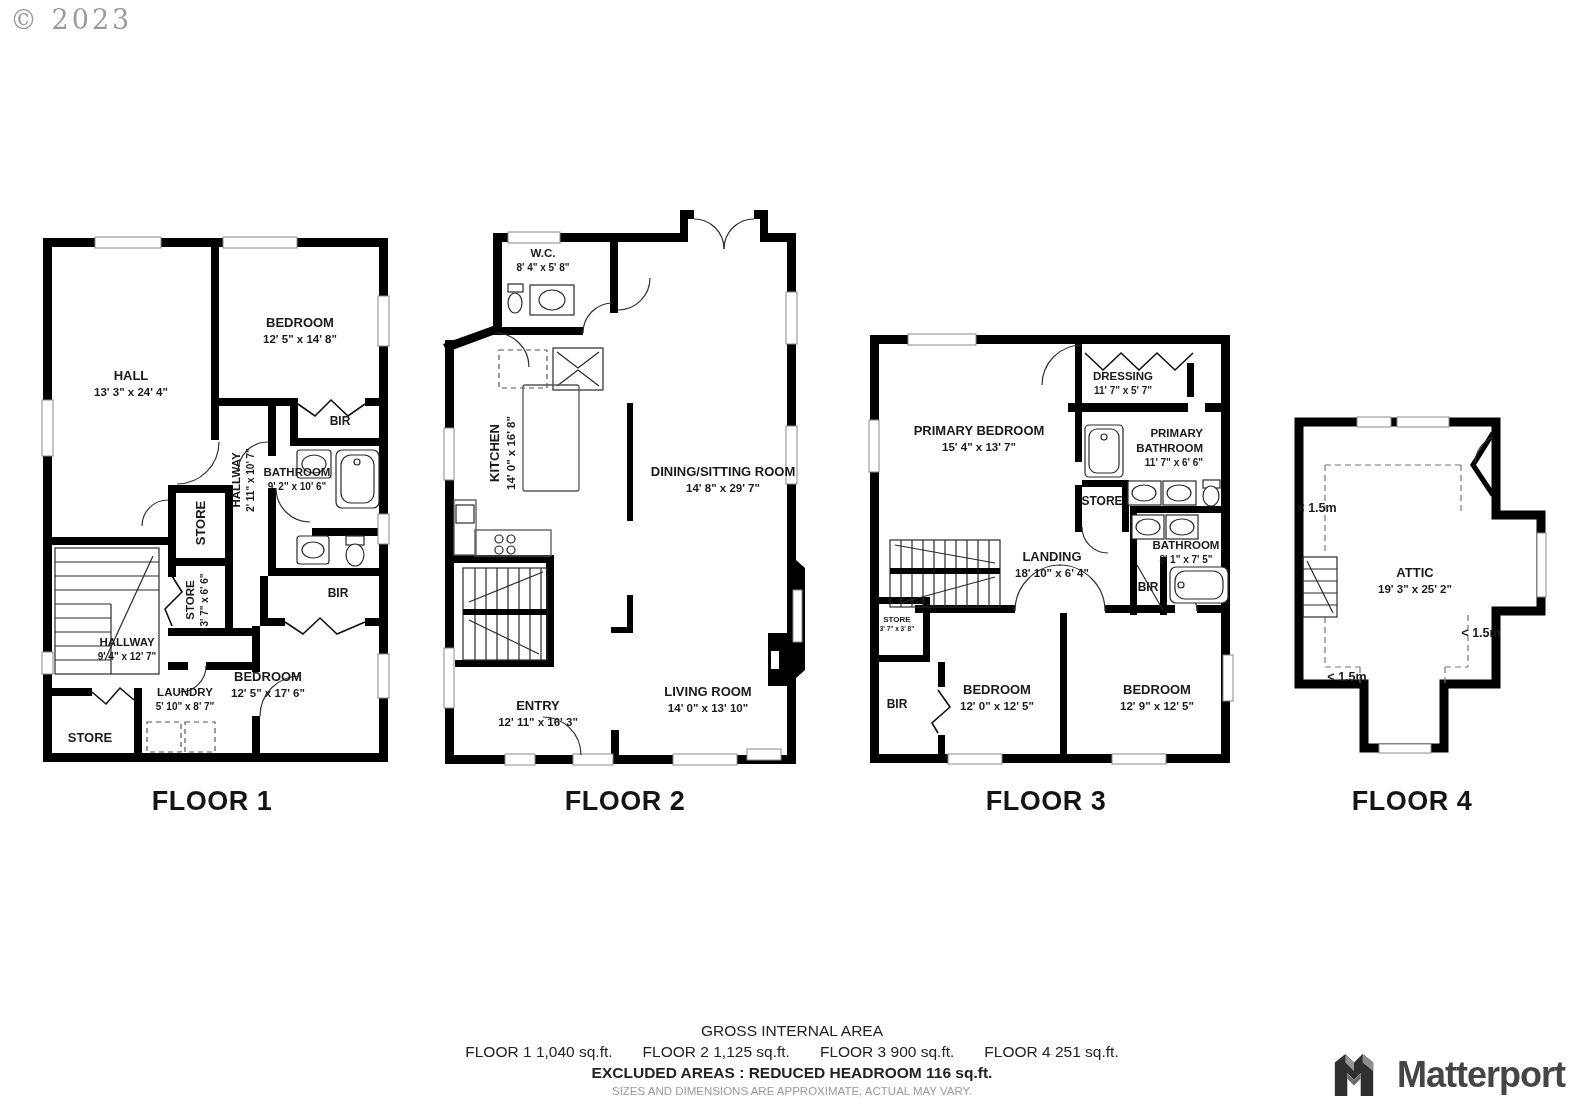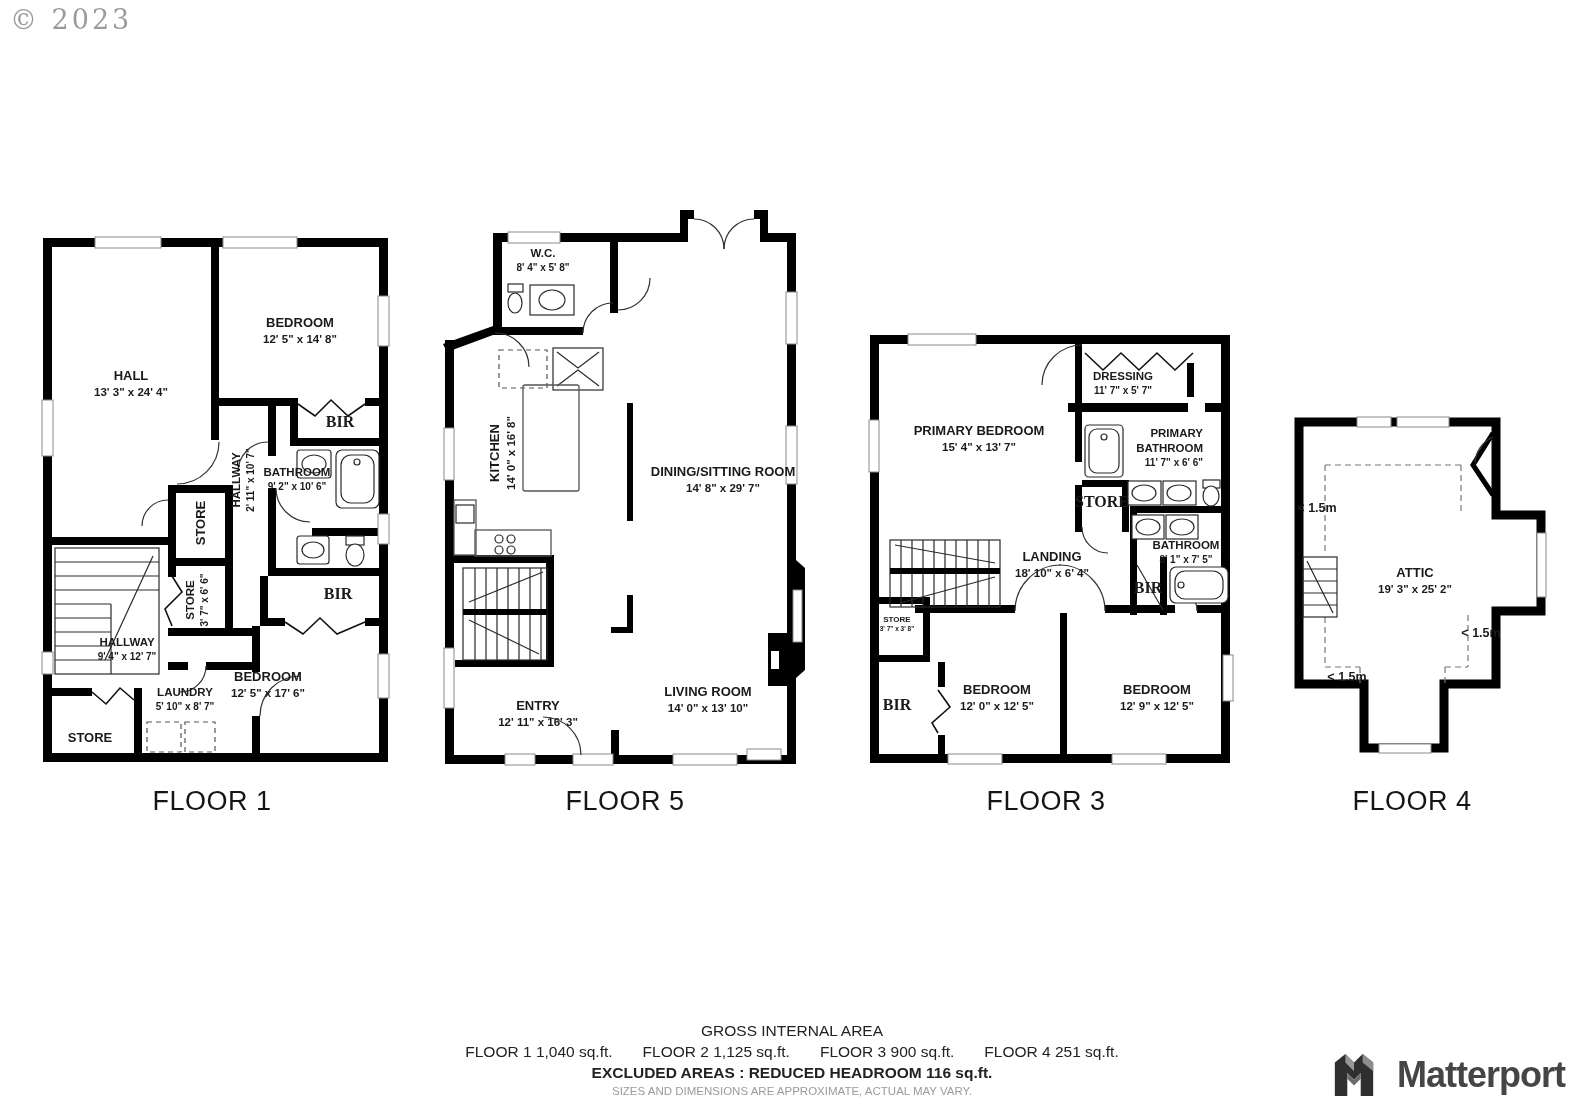--- a/index.html
+++ b/index.html
@@ -15,28 +15,28 @@
   .winr{fill:#ffffff;stroke:#8a8a8a;stroke-width:1;}
   .arc{fill:none;stroke:#333;stroke-width:1.2;}
   .zig{fill:none;stroke:#111;stroke-width:1.6;}
   .dash{fill:none;stroke:#777;stroke-width:1.2;stroke-dasharray:6 4;}
   .dashf{fill:none;stroke:#555;stroke-width:1.2;stroke-dasharray:5 4;}
   .rl{position:absolute;transform:translate(-50%,-50%);text-align:center;
       line-height:1.3;white-space:nowrap;color:#1a1a1a;}
   .rl.vert{transform:translate(-50%,-50%) rotate(-90deg);}
   .rn{font-size:13px;font-weight:700;}
   .rd{font-size:11.5px;font-weight:600;}
-  .rl.small .rn{font-size:16px;font-family:Liberation Serif, serif;}
+  .rl.small .rn{font-size:12px;}
   .rl.mid .rn{font-size:11.5px;}
   .rl.mid .rd{font-size:10px;}
   .rl.tiny .rn{font-size:8px;}
   .rl.tiny .rd{font-size:6.5px;}
   .rl.wrap{white-space:normal;width:84px;text-align:right;}
   .rl.hr .rn{font-size:12.5px;font-weight:600;}
-  .fcap{position:absolute;transform:translateX(-50%);font-size:27px;font-weight:400;
+  .fcap{position:absolute;transform:translateX(-50%);font-size:27px;font-weight:700;
         color:#151515;letter-spacing:0.5px;}
   .footer{position:absolute;left:792px;top:1022px;transform:translateX(-50%);
           text-align:center;color:#222;}
   .f-title{font-size:15.5px;margin-bottom:3px;}
   .f-areas{font-size:15.5px;display:flex;gap:30px;justify-content:center;margin-bottom:3px;}
   .f-line{font-size:15.5px;margin-bottom:3px;font-weight:bold;}
   .f-disc{font-size:11.5px;color:#9b9b9b;margin-top:2px;}
   .brand{position:absolute;right:14px;top:1052px;display:flex;align-items:center;gap:20px;}
   .brand-word{font-size:36px;font-weight:700;color:#454545;letter-spacing:-1px;}
 </style>
@@ -407,21 +407,21 @@
   </div>
   <div class="rl hr" style="left:196px;top:228px">
     <div class="rn">&lt; 1.5m</div>
   </div>
   <div class="rl hr" style="left:62px;top:272px">
     <div class="rn">&lt; 1.5m</div>
   </div>
 </section>
 
 <div class="fcap" style="left:212px;top:786px">FLOOR 1</div>
-<div class="fcap" style="left:625px;top:786px">FLOOR 5</div>
+<div class="fcap" style="left:625px;top:786px">FLOOR 2</div>
 <div class="fcap" style="left:1046px;top:786px">FLOOR 3</div>
 <div class="fcap" style="left:1412px;top:786px">FLOOR 4</div>
 
 <div class="footer">
   <div class="f-title">GROSS INTERNAL AREA</div>
   <div class="f-areas">
     <span>FLOOR 1 1,040 sq.ft.</span>
     <span>FLOOR 2 1,125 sq.ft.</span>
     <span>FLOOR 3 900 sq.ft.</span>
     <span>FLOOR 4 251 sq.ft.</span>

